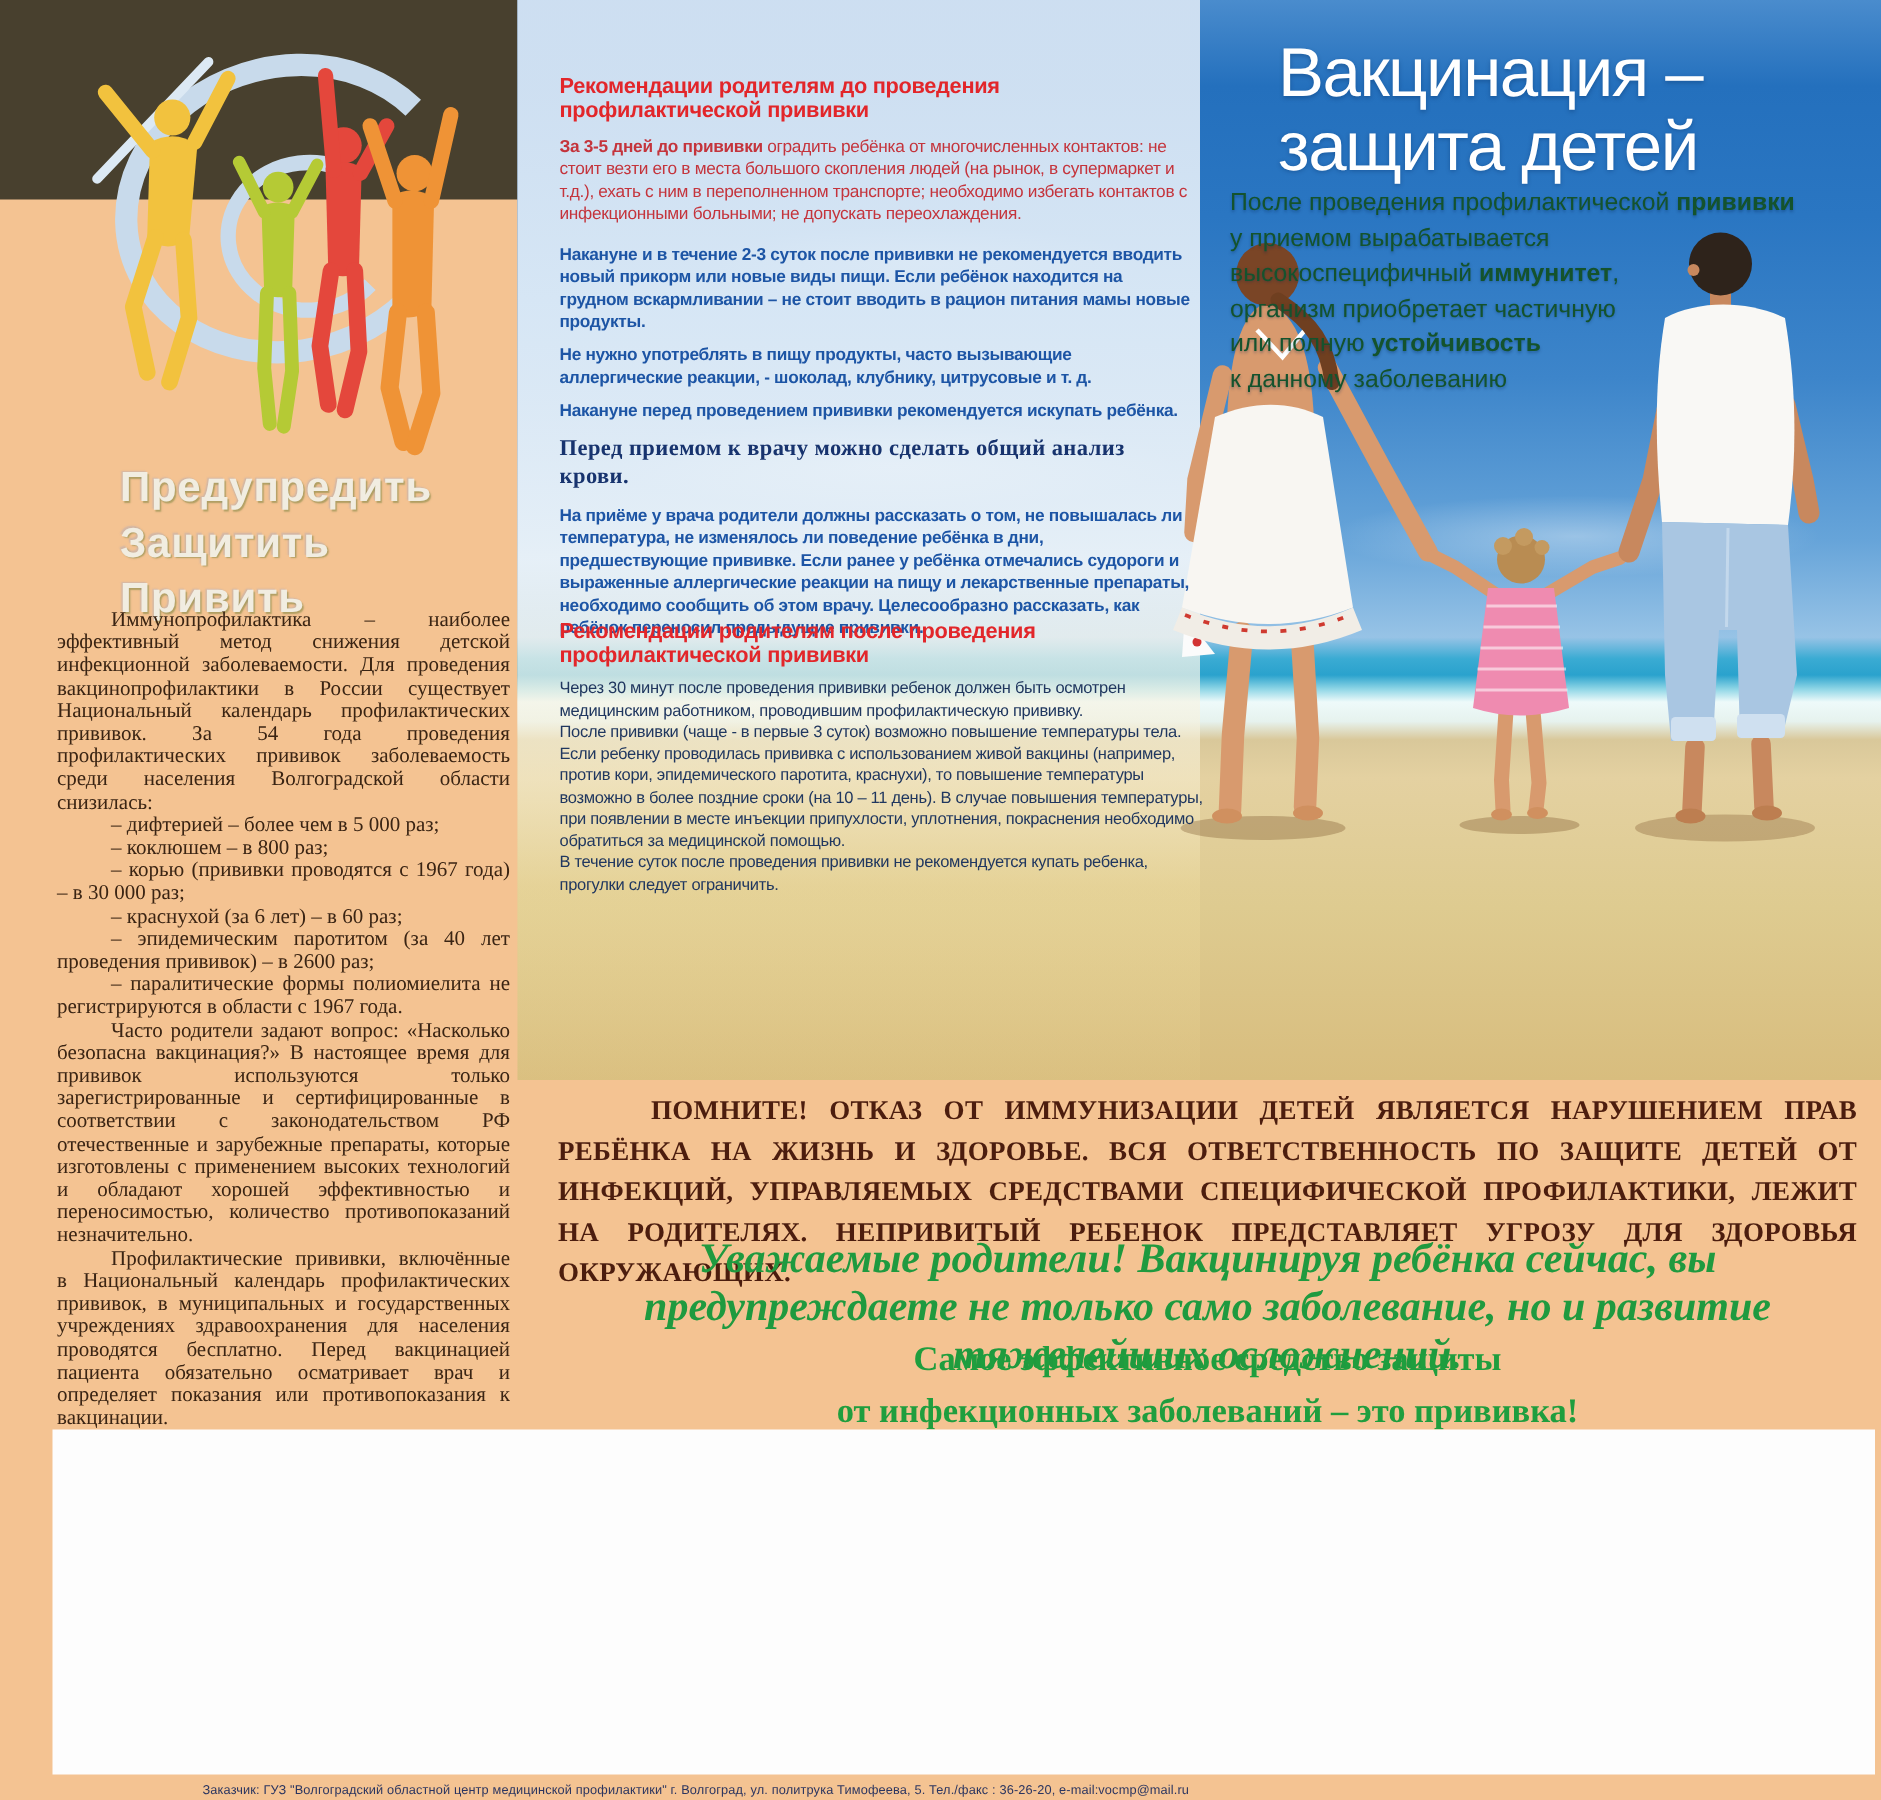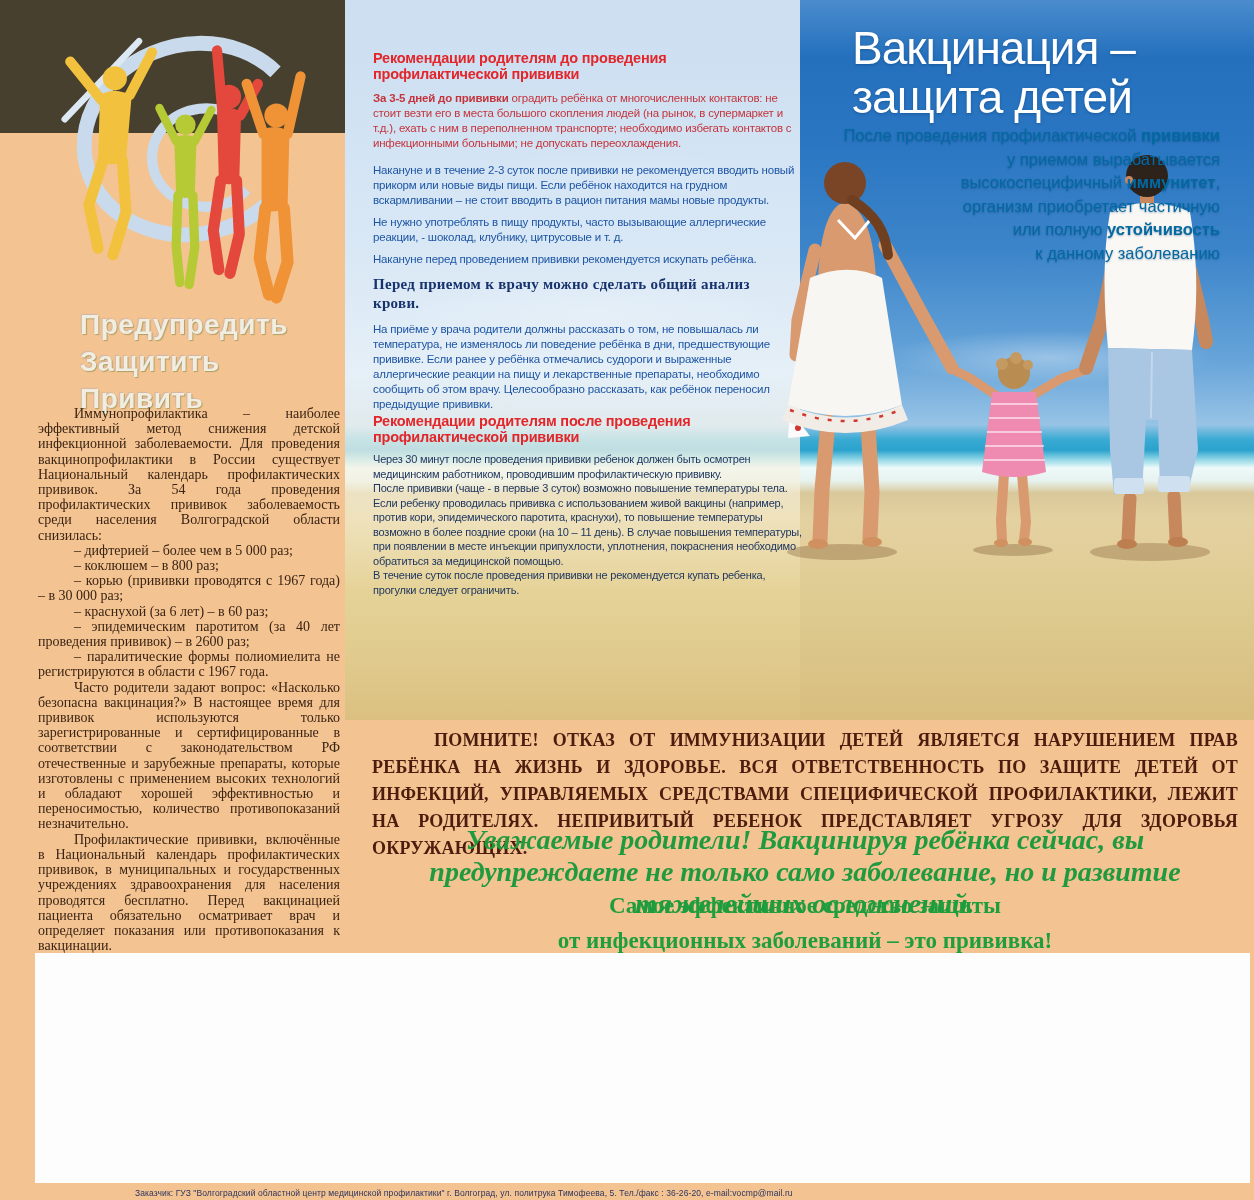--- a/index.html
+++ b/index.html
@@ -42,35 +42,35 @@
       rgba(246,249,251,.88) 52%, rgba(247,240,214,.62) 70%,
       rgba(240,221,160,.38) 82%, rgba(236,212,145,.12) 100%);
   }
   .family{position:absolute;left:780px;top:120px;width:474px;height:600px;}
 
   
   .mid{position:absolute;left:373px;top:50px;width:422px;letter-spacing:-.2px;}
   .mid-h{color:#e2262a;font-weight:bold;font-size:14.5px;margin:0 0 9px;}
   .p-red{color:#c4343c;font-size:11.5px;line-height:15px;margin:0 0 12px;font-weight:normal;}
   .p-red b{font-weight:bold;}
-  .p-blue{color:#1d55a5;font-weight:normal;font-size:11.5px;line-height:15px;margin:0 0 7px;}
+  .p-blue{color:#1d55a5;font-weight:bold;font-size:11.5px;line-height:15px;margin:0 0 7px;}
   .p-serif{font-family:"Liberation Serif", serif;color:#17336e;font-weight:bold;
     font-size:15px;line-height:19px;margin:8px 0 9px;letter-spacing:.3px;}
   .mid2{position:absolute;left:373px;top:413px;width:432px;letter-spacing:-.2px;}
   .p-navy{color:#20375f;font-size:11px;line-height:14.5px;margin:0;}
 
   
   .hero-title{
     position:absolute;left:852px;top:24px;width:400px;
     color:#ffffff;font-weight:normal;font-size:46px;line-height:49px;letter-spacing:-1px;
     text-shadow:0 1px 3px rgba(0,40,90,.35);
   }
   .hero-sub{
-    position:absolute;left:820px;top:124px;width:400px;text-align:right;
-    color:#0369a1;font-size:16.5px;line-height:23.5px;
+    position:absolute;left:820px;top:124px;width:400px;text-align:left;
+    color:#14532d;font-size:16.5px;line-height:23.5px;
     text-shadow:0 1px 2px rgba(0,40,90,.35);
   }
   .hero-sub .bld{font-weight:bold;}
 
   
   .warning{
     position:absolute;left:372px;top:727px;width:866px;
     font-family:"Liberation Serif", serif;font-weight:bold;
     font-size:18px;line-height:27px;color:#4c1d0e;
     text-align:justify;text-indent:62px;letter-spacing:.2px;

